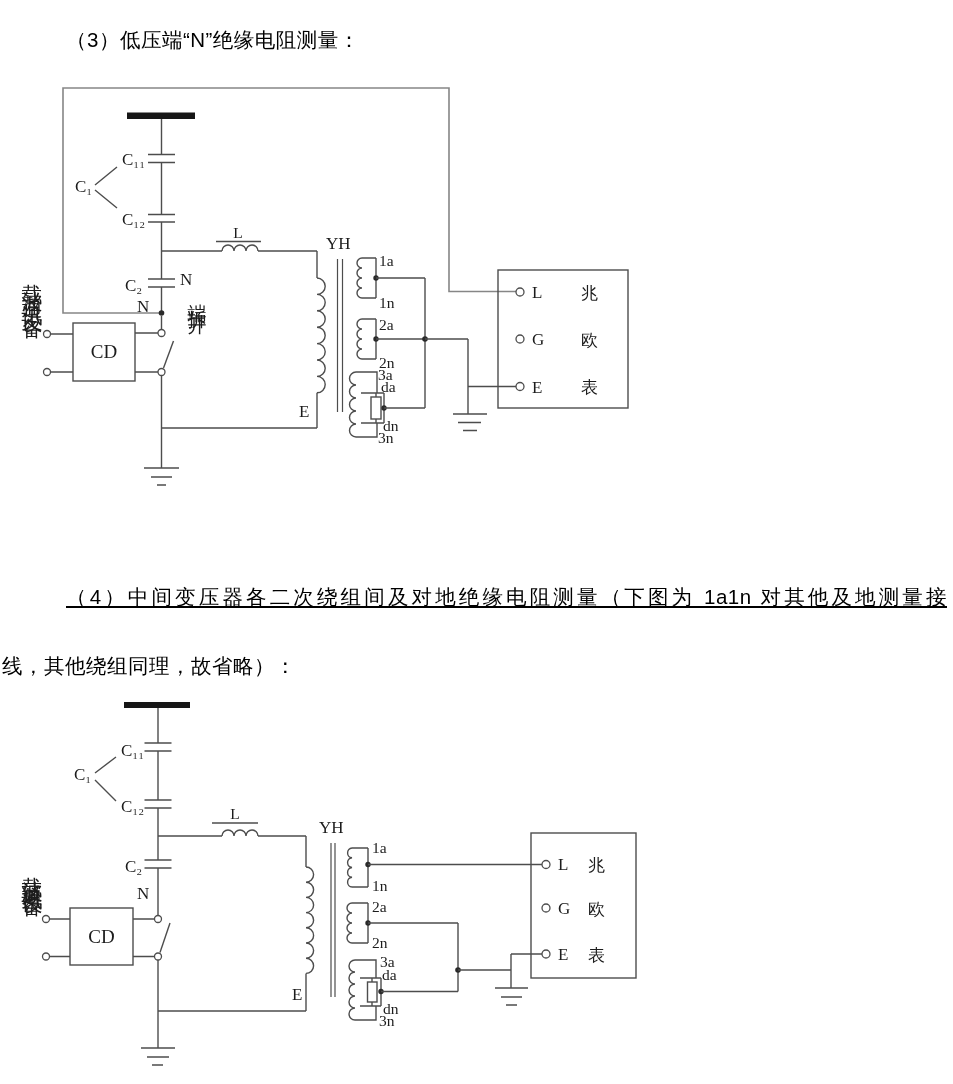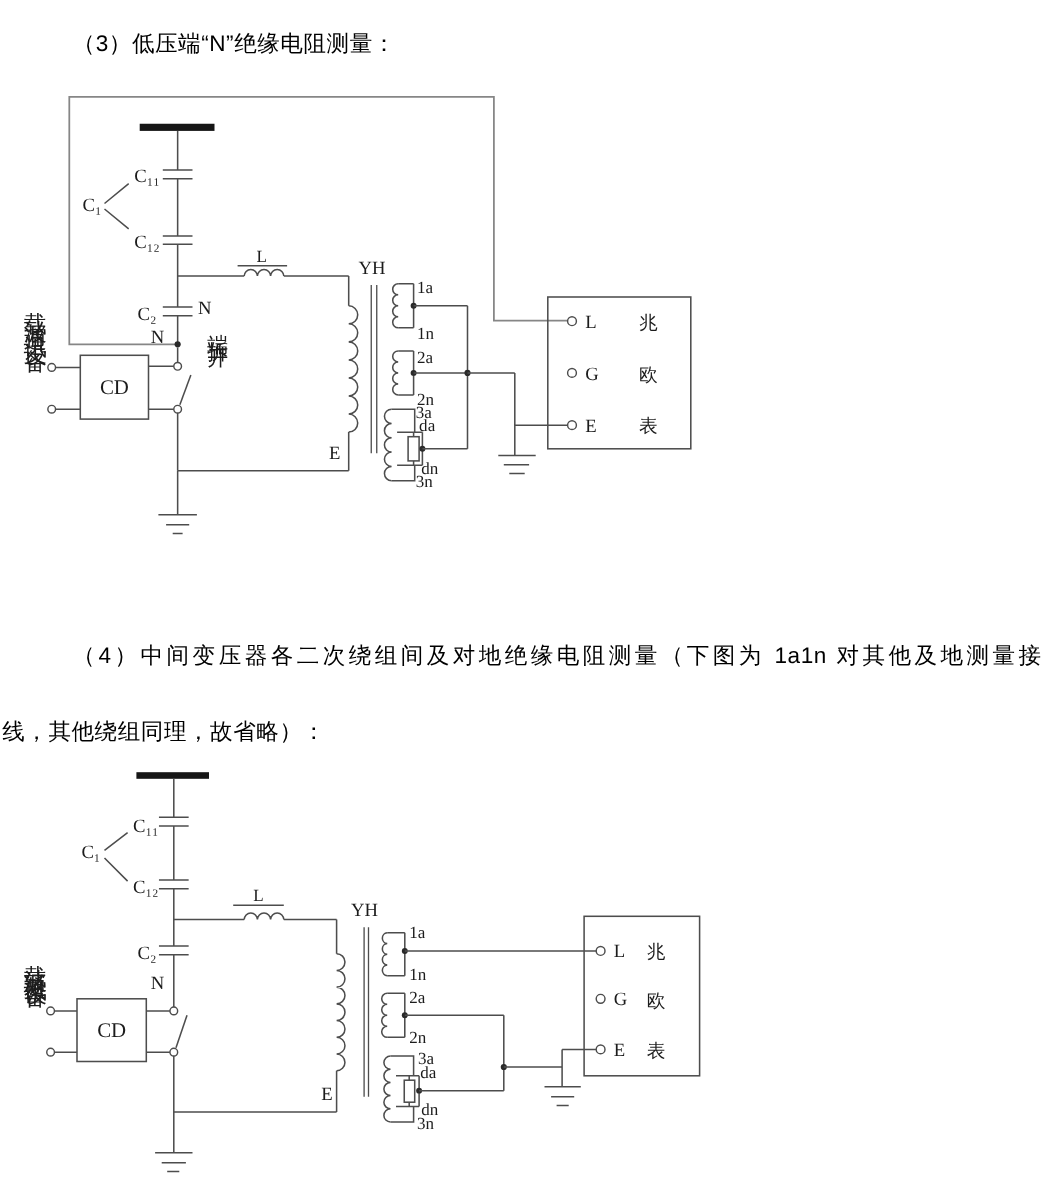--- a/index.html
+++ b/index.html
@@ -1,21 +1,21 @@
 <!DOCTYPE html>
 <html style="--wire: #4d4d4d; --loop: #868686; --ink: #1c1c1c; --bar: #161616;"><head>
 <meta charset="utf-8">
 <style>
   :root { --wire:#4d4d4d; --loop:#868686; --ink:#1c1c1c; --bar:#161616; }
   * { margin:0; padding:0; box-sizing:border-box; }
   body { background:#fff; font-family:"Liberation Sans", sans-serif; }
   .page { position:relative; width:953px; height:1084px; background:#fff; overflow:hidden; }
   .heading { position:absolute; color:#000; font-size:20.5px; line-height:24px;
              letter-spacing:0.5px; white-space:nowrap; }
-  .heading.justified { white-space:normal; text-align:justify; text-align-last:justify; }
+  .heading.justified { white-space:normal; text-align:justify; text-align-last:justify;text-decoration:underline; }
   svg { position:absolute; overflow:visible; }
   .wire { stroke:var(--wire); stroke-width:1.4; fill:none; }
   .loop { stroke:var(--loop); stroke-width:1.6; fill:none; }
   .core { stroke:var(--wire); stroke-width:1.2; fill:none; }
   .box  { stroke:var(--wire); stroke-width:1.4; fill:none; }
   .bar  { fill:var(--bar); stroke:none; }
   .term { stroke:var(--wire); stroke-width:1.3; fill:#fff; }
   .dot  { fill:#2a2a2a; stroke:none; }
   text { fill:var(--ink); font-family:"Liberation Serif", serif; }
   .lbl    { font-size:17px; }

